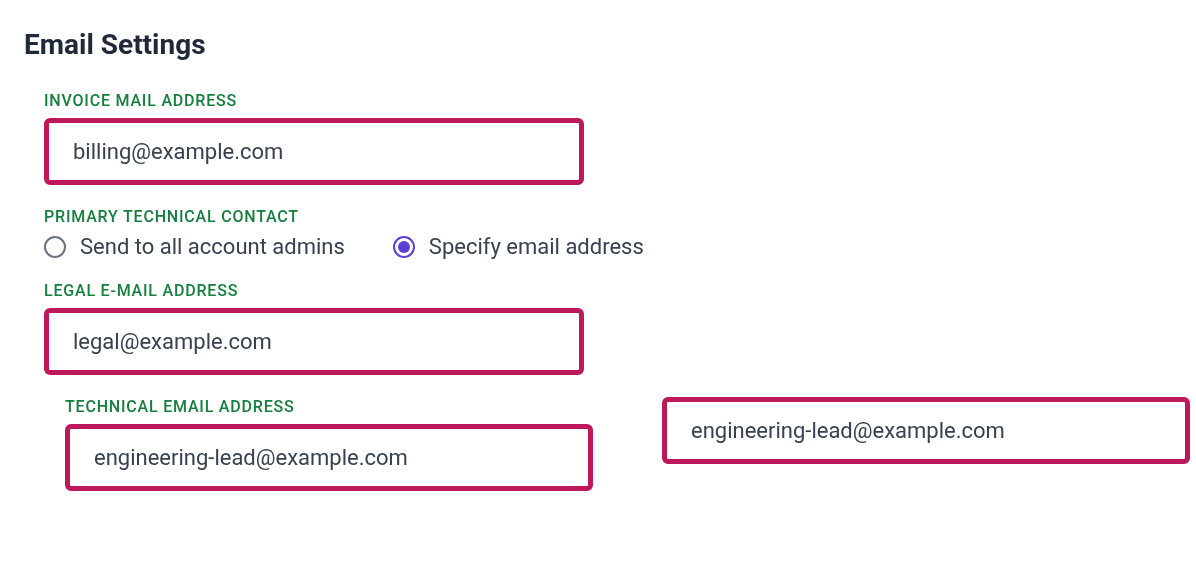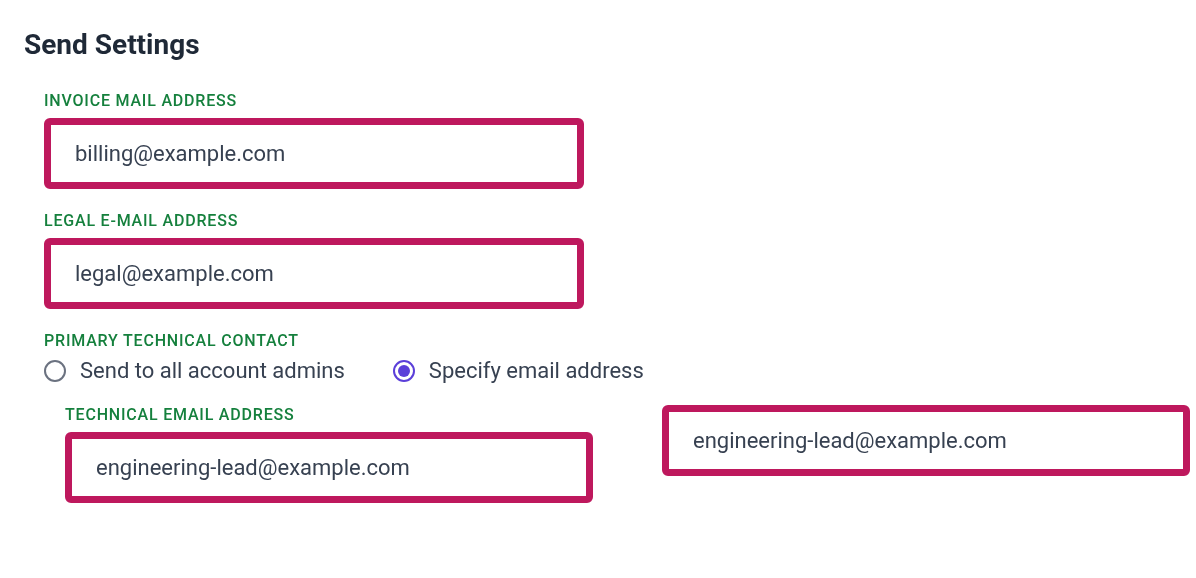--- a/index.html
+++ b/index.html
@@ -33,21 +33,21 @@
       color: #15803d;
       text-transform: uppercase;
       margin-bottom: 8px;
     }
     .text-input {
       width: 540px;
       max-width: 100%;
       padding: 16px 24px;
       font-size: 22px;
       color: #374151;
-      border: 7px solid #be185d;
+      border: 5px solid #be185d;
       border-radius: 6px;
       background: #ffffff;
       font-family: inherit;
     }
     .radio-group {
       display: flex;
       gap: 48px;
       margin-top: 6px;
       margin-bottom: 22px;
     }
@@ -88,50 +88,50 @@
       flex: 0 0 auto;
       margin-left: 21px;
     }
     .two-col .text-input {
       width: 528px;
     }
   </style>
 </head>
 <body>
 
-<h1 class="section-title">Send Settings</h1>
+<h1 class="section-title">Email Settings</h1>
 
 <div class="fields">
 
   <div class="field-group">
     <label class="field-label">INVOICE MAIL ADDRESS</label>
     <input type="text" class="text-input" value="billing@example.com" style="">
-  </div>
-
-  <div class="field-group">
-    <label class="field-label">LEGAL E-MAIL ADDRESS</label>
-    <input type="text" class="text-input" value="legal@example.com" style="">
   </div>
 
   <div class="field-group" style="margin-bottom:8px;">
     <label class="field-label">PRIMARY TECHNICAL CONTACT</label>
     <div class="radio-group">
       <div class="radio-option">
         <span class="radio-circle"></span>
         <span class="radio-label">Send to all account admins</span>
       </div>
       <div class="radio-option">
         <span class="radio-circle selected">
           <span class="radio-dot"></span>
         </span>
         <span class="radio-label">Specify email address</span>
       </div>
     </div>
   </div>
 
+  <div class="field-group">
+    <label class="field-label">LEGAL E-MAIL ADDRESS</label>
+    <input type="text" class="text-input" value="legal@example.com" style="">
+  </div>
+
   <div class="two-col">
     <div class="field-group">
       <label class="field-label">TECHNICAL EMAIL ADDRESS</label>
       <input type="text" class="text-input" value="engineering-lead@example.com" style="">
     </div>
     <div class="field-group">
       <input type="text" class="text-input" value="engineering-lead@example.com" style="">
     </div>
   </div>
 

